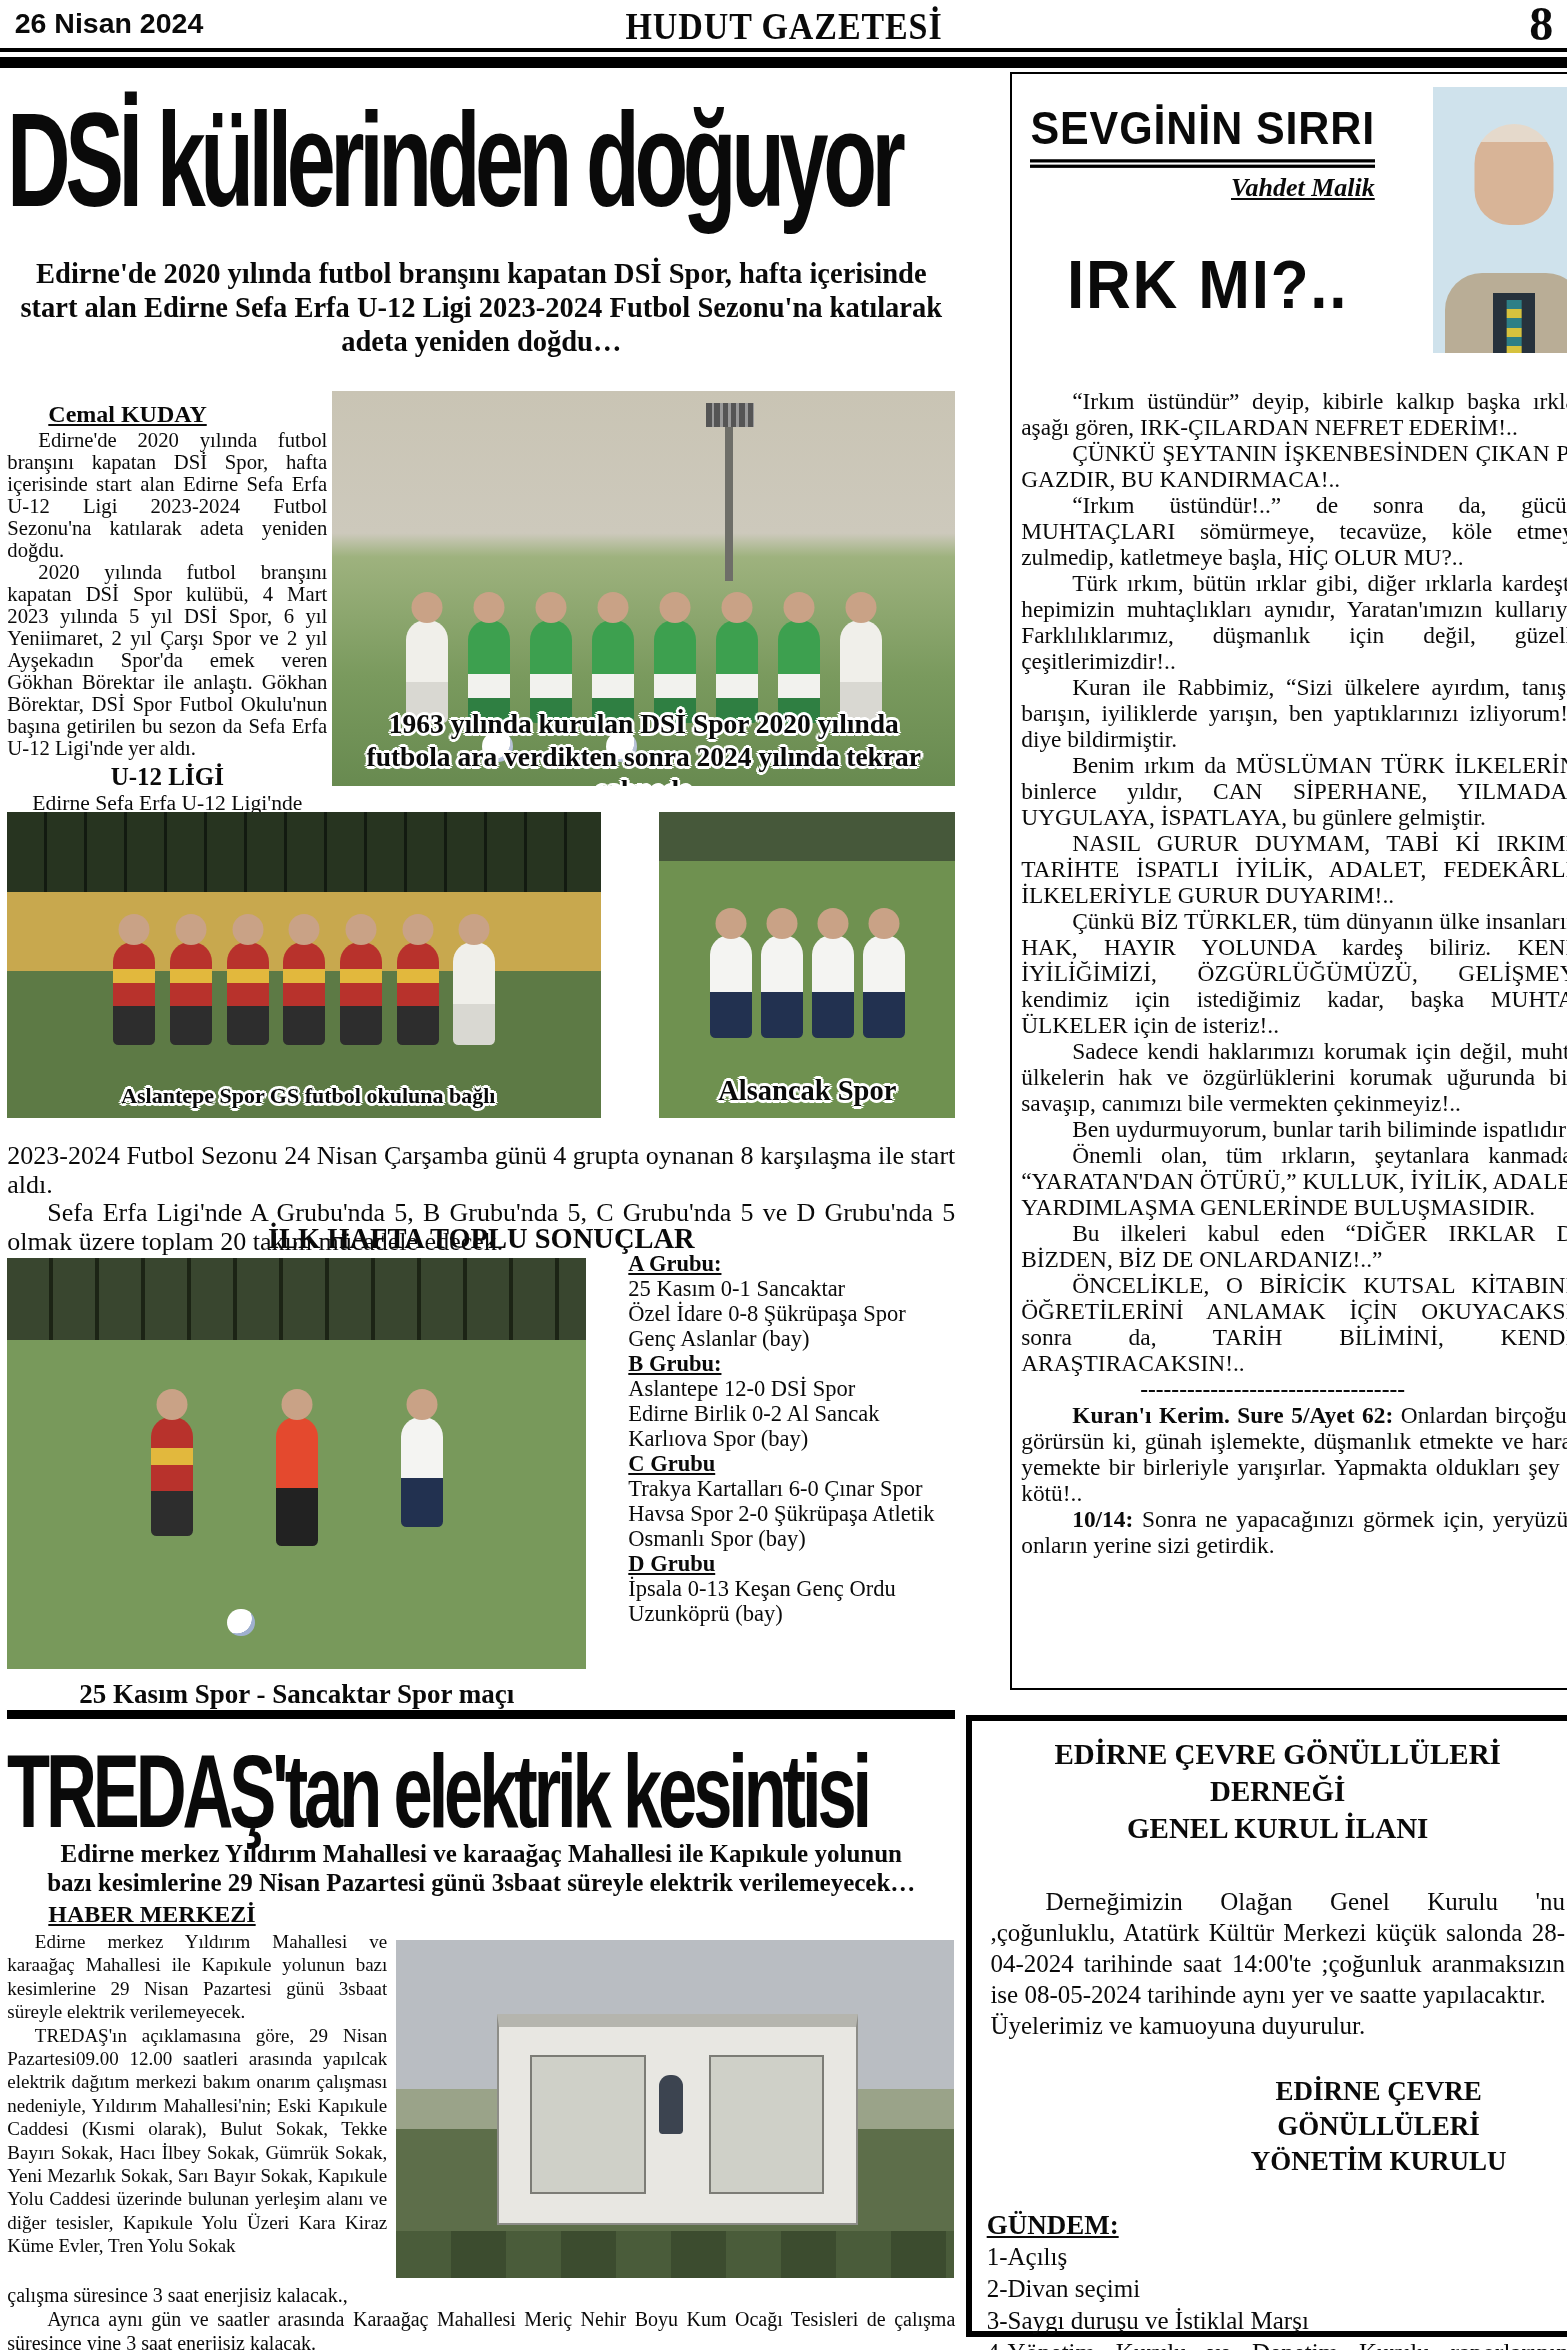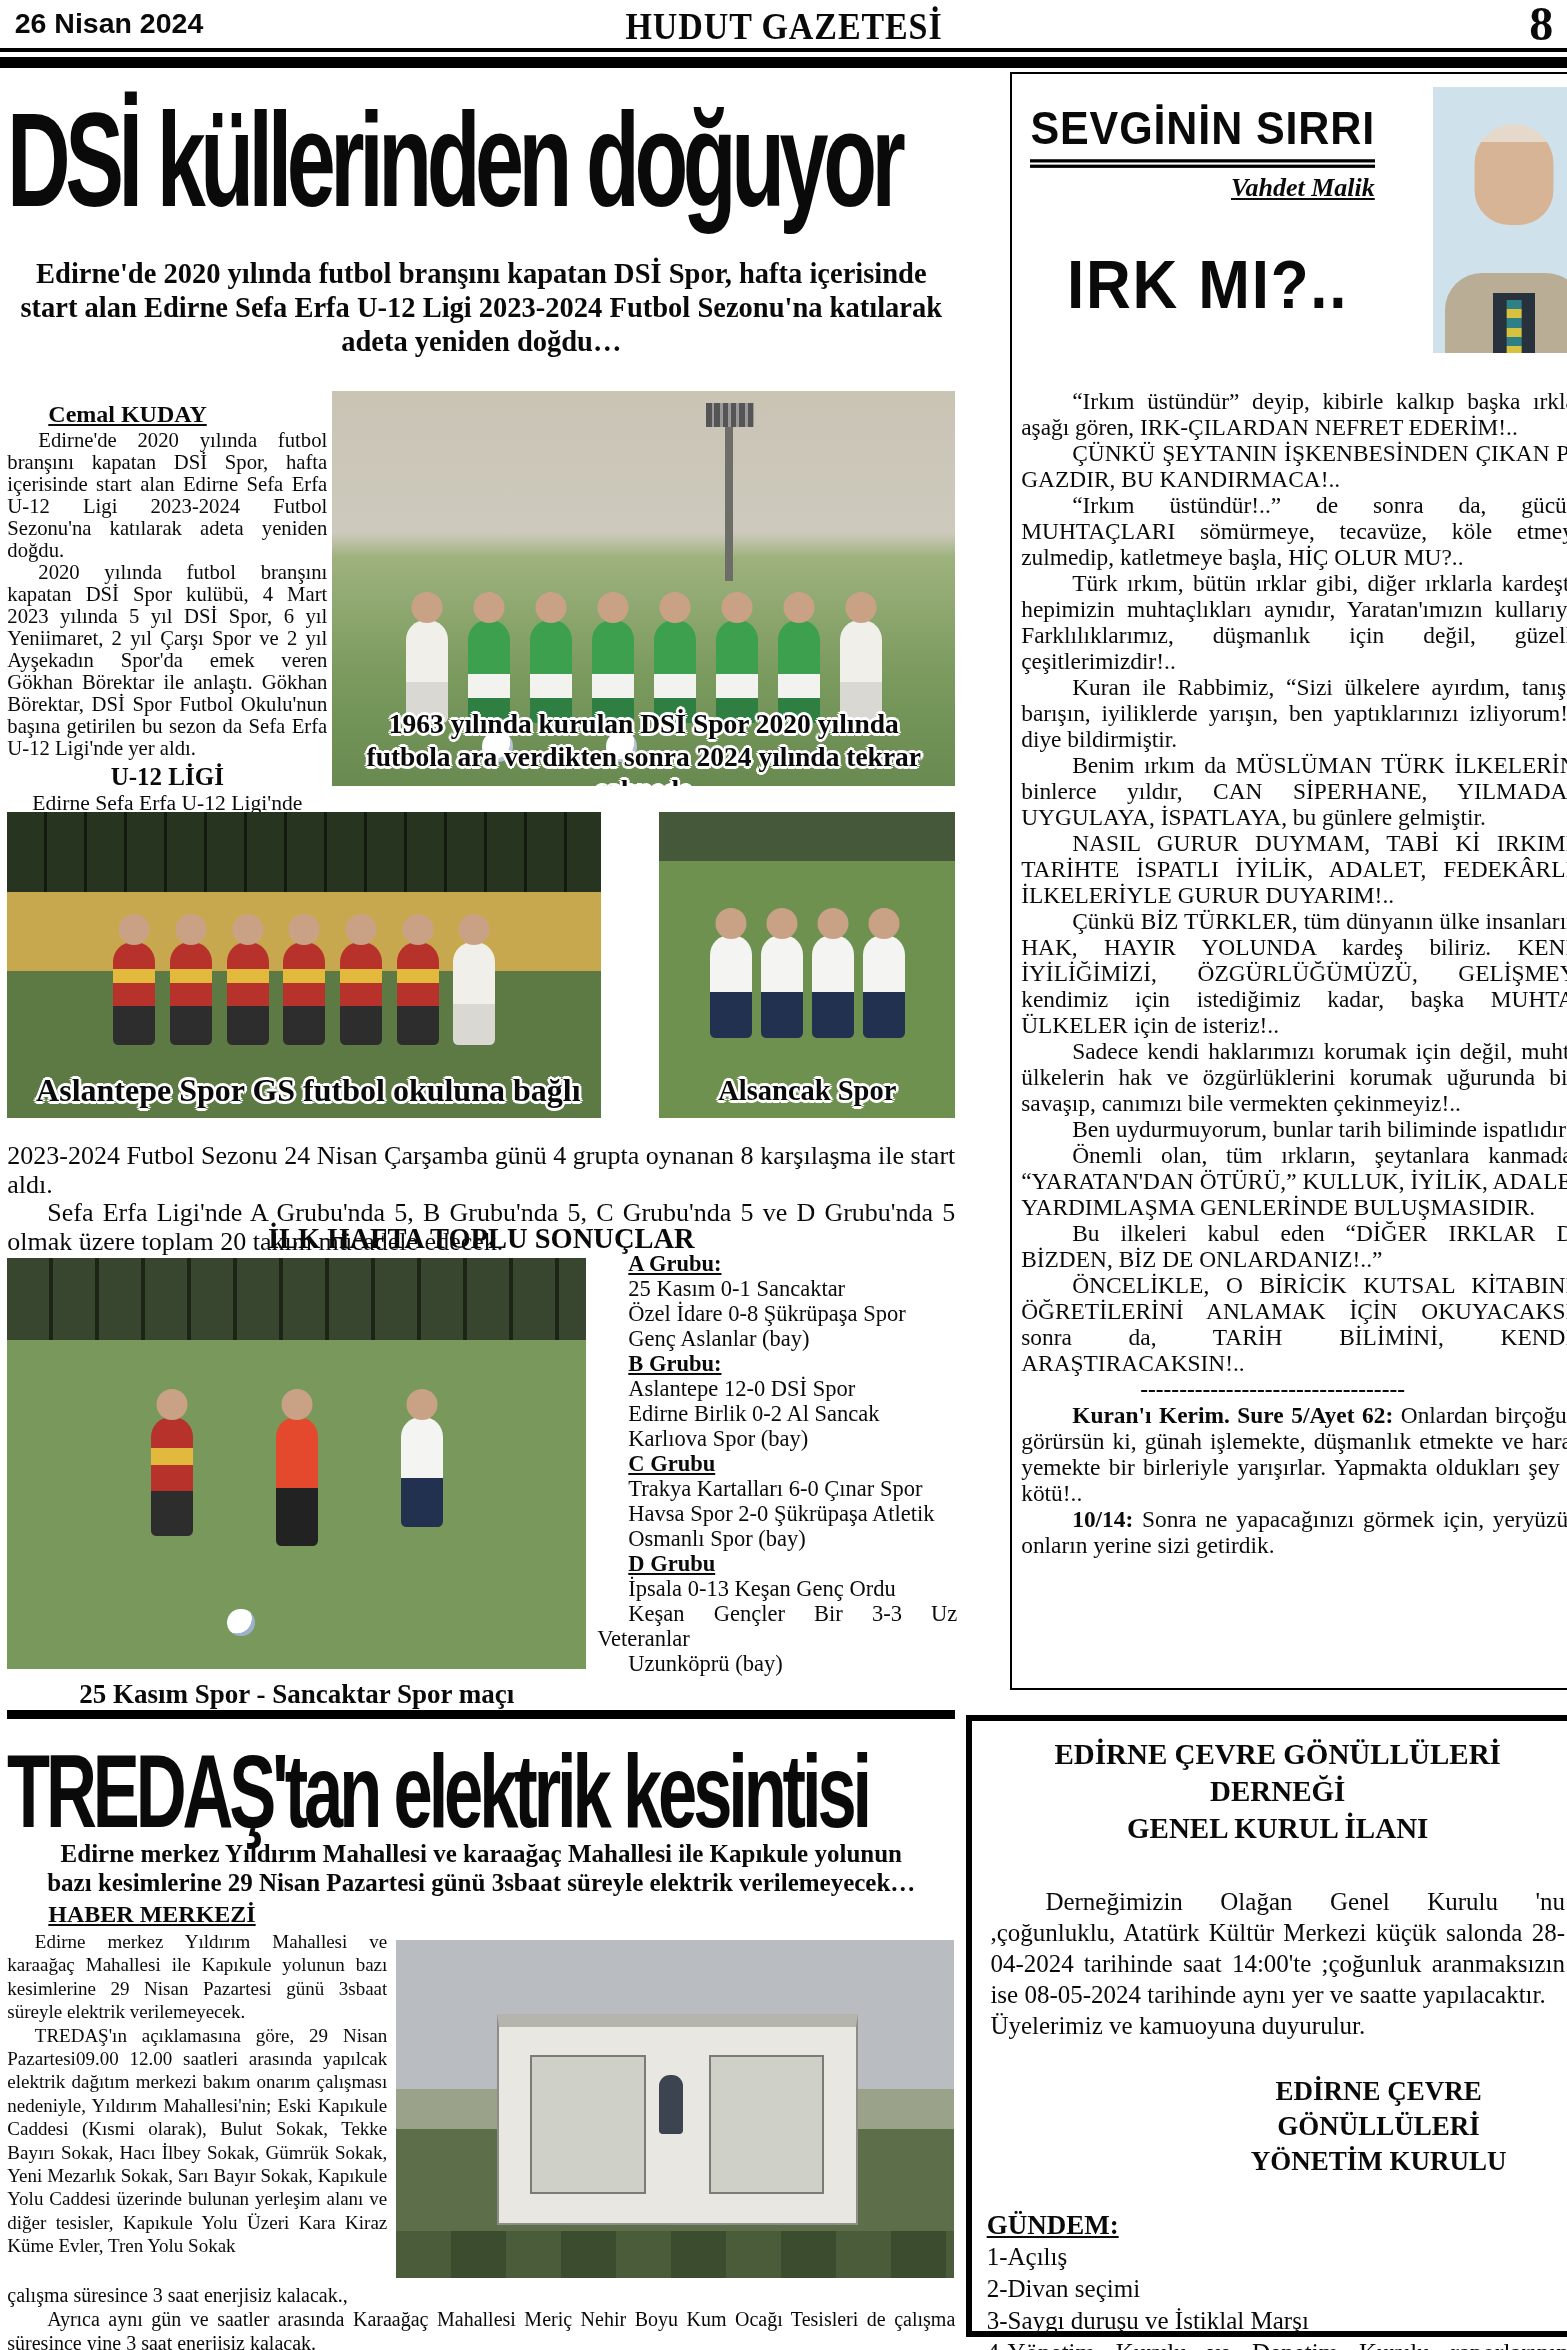--- a/index.html
+++ b/index.html
@@ -92,21 +92,21 @@
       <div class="abs" style="left:0;right:0;top:0;height:26%;background:repeating-linear-gradient(90deg,transparent 0 37px,#121a10 37px 40px);"></div>
       <div class="prow" style="bottom:24%;gap:14.7px;">
         <div class="fig redyel"></div>
         <div class="fig redyel"></div>
         <div class="fig redyel"></div>
         <div class="fig redyel"></div>
         <div class="fig redyel"></div>
         <div class="fig redyel"></div>
         <div class="fig white"></div>
       </div>
-      <div class="abs ctr halo" style="left:8px;right:0;bottom:9.2px;font-size:32px;">Aslantepe Spor GS futbol okuluna bağlı</div>
+      <div class="abs ctr halo" style="left:8px;right:0;bottom:9.2px;font-size:22px;">Aslantepe Spor GS futbol okuluna bağlı</div>
     </div>
     <div class="photo" style="left:652px;top:735px;width:296px;height:306px;background:linear-gradient(180deg,#46583a 0 16%,#6f9150 16% 100%);">
       <div class="prow" style="bottom:26%;gap:9.2px;">
         <div class="fig navy"></div>
         <div class="fig navy"></div>
         <div class="fig navy"></div>
         <div class="fig navy"></div>
       </div>
       <div class="abs ctr halo" style="left:0;right:0;bottom:11px;font-size:28.5px;">Alsancak Spor</div>
     </div>
@@ -137,21 +137,20 @@
       <p class="grp"><span>B Grubu:</span></p>
       <p class="result-line jst">Aslantepe 12-0 DSİ Spor</p>
       <p class="result-line jst">Edirne Birlik 0-2 Al Sancak</p>
       <p class="result-line jst">Karlıova Spor (bay)</p>
       <p class="grp"><span>C Grubu</span></p>
       <p class="result-line jst">Trakya Kartalları 6-0 Çınar Spor</p>
       <p class="result-line jst">Havsa Spor 2-0 Şükrüpaşa Atletik</p>
       <p class="result-line jst">Osmanlı Spor (bay)</p>
       <p class="grp"><span>D Grubu</span></p>
       <p class="result-line jst">İpsala 0-13 Keşan Genç Ordu</p>
-      <p class="result-line jst">Keşan Gençler Bir 3-3 Uz Veteranlar</p>
       <p class="result-line jst">Uzunköprü (bay)</p>
     </div>
   </div>
 
   <div class="abs" style="left:7.3px;top:1710px;width:948px;height:641px;">
     <div class="abs rule" style="left:0;right:0;top:0;height:9.2px;"></div>
 
     <div class="abs mega" style="left:0;top:22px;font-size:94px;letter-spacing:-5.5px;transform:scale(0.75,1.1);">TREDAŞ'tan elektrik kesintisi</div>
 
     <div class="abs ctr b" style="left:37px;top:130px;width:874px;font-size:25px;line-height:28.5px;">Edirne merkez Yıldırım Mahallesi ve karaağaç Mahallesi ile Kapıkule yolunun bazı kesimlerine 29 Nisan Pazartesi günü 3sbaat süreyle elektrik verilemeyecek…</div>

